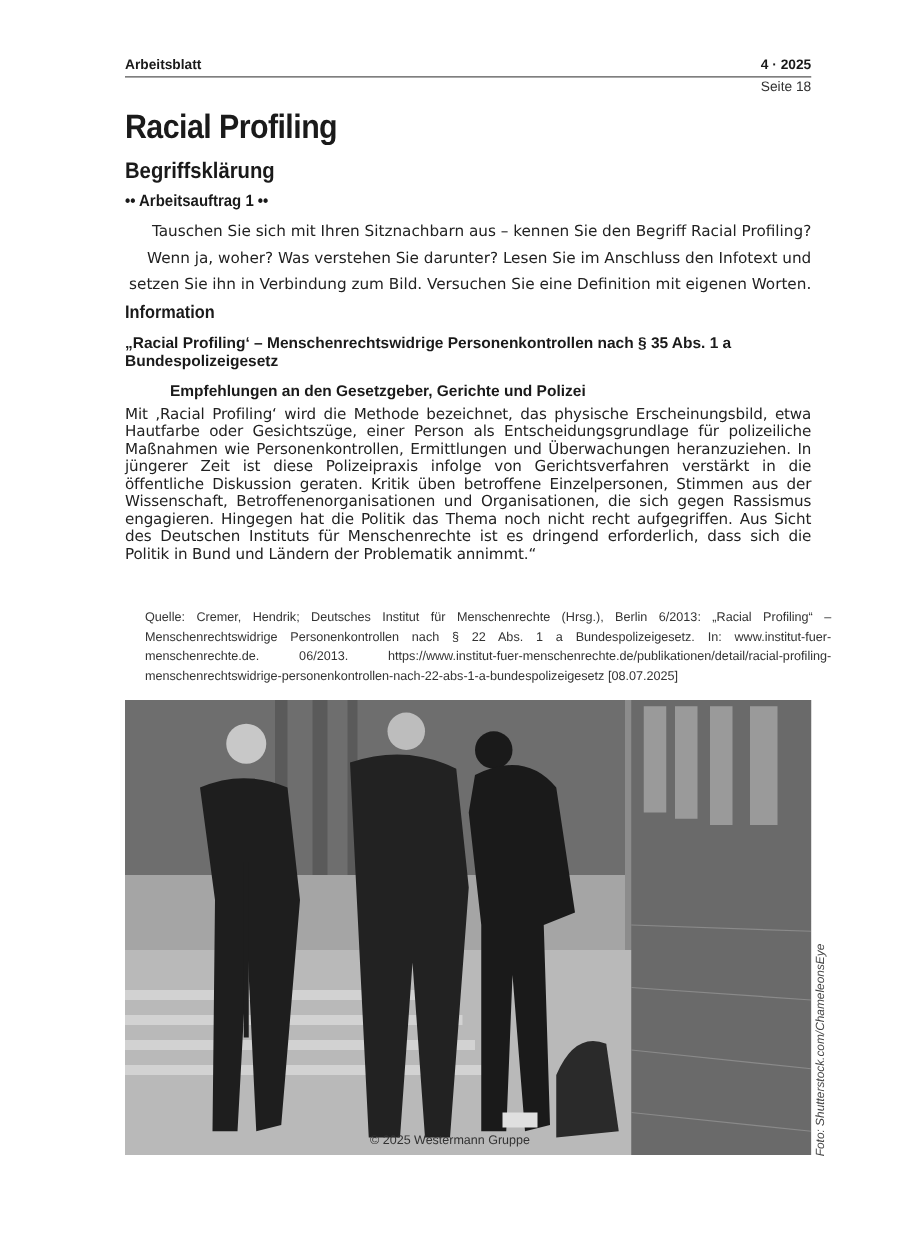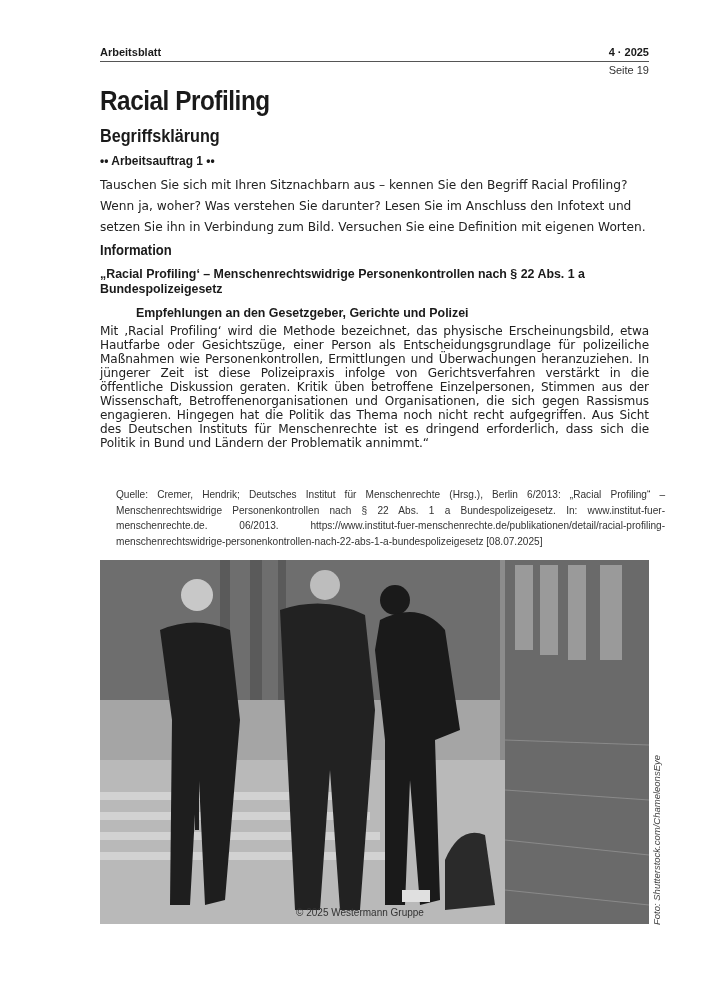--- a/index.html
+++ b/index.html
@@ -11,21 +11,21 @@
   .hdr .left { position: absolute; left: 0; top: 0; }
   .hdr .right { position: absolute; right: 0; top: 0; text-align: center; }
   .hdr-rule { position: absolute; top: 61px; left: 0; width: 549px; height: 1px; background: #555; }
   .seite { position: absolute; top: 64px; right: 0; font-family: "Liberation Sans", sans-serif; font-size: 11px; color: #333; }
   .title { position: absolute; top: 86px; left: 0; font-family: "Liberation Sans", sans-serif;
            font-weight: bold; font-size: 27px; letter-spacing: -0.5px; color: #1a1a1a; transform: scaleX(0.9); transform-origin: left; }
   .subtitle { position: absolute; top: 126px; left: 0; font-family: "Liberation Sans", sans-serif;
               font-weight: bold; font-size: 18px; transform: scaleX(0.9); transform-origin: left; }
   .task { position: absolute; top: 153px; left: 0; font-family: "Liberation Sans", sans-serif;
           font-weight: bold; font-size: 13px; transform: scaleX(0.92); transform-origin: left; }
-  .task-text { position: absolute; top: 175px; left: 0; width: 549px; font-size: 12.2px; line-height: 21px; color: #222; }
+  .task-text { position: absolute; top: 175px; left: 0; width: 549px; font-size: 12.2px; line-height: 21px; color: #222; text-align: right; }
   .info-h { position: absolute; top: 242px; left: 0; font-family: "Liberation Sans", sans-serif;
             font-weight: bold; font-size: 14.5px; transform: scaleX(0.9); transform-origin: left; }
   .info-title { position: absolute; top: 267px; left: 0; width: 549px; font-family: "Liberation Sans", sans-serif;
                 font-weight: bold; font-size: 12.4px; line-height: 15px; }
   .info-sub { position: absolute; top: 306px; left: 0; font-family: "Liberation Sans", sans-serif; font-weight: bold; font-size: 12.4px; margin-left: 36px; }
   .body-text { position: absolute; top: 324px; left: 0; width: 549px; font-size: 12.1px; line-height: 14px;
                text-align: justify; color: #222; letter-spacing: -0.1px; }
   .source { position: absolute; top: 487px; left: 16px; width: 549px; font-family: "Liberation Sans", sans-serif;
             font-size: 10.1px; line-height: 15.5px; color: #333; text-align: justify; }
   .photo { position: absolute; top: 560px; left: 0; width: 549px; height: 364px; overflow: hidden;
@@ -37,29 +37,29 @@
 </style>
 </head>
 <body>
 
 <div class="page">
   <div class="hdr">
     <span class="left">Arbeitsblatt</span>
     <span class="right">4 · 2025</span>
   </div>
   <div class="hdr-rule"></div>
-  <div class="seite">Seite 19</div>
+  <div class="seite">Seite 18</div>
 
   <h1 class="title" style="margin:0">Racial Profiling</h1>
   <h2 class="subtitle" style="margin:0">Begriffsklärung</h2>
   <div class="task">•• Arbeitsauftrag 1 ••</div>
   <p class="task-text" style="margin:0">Tauschen Sie sich mit Ihren Sitznachbarn aus – kennen Sie den Begriff Racial Profiling? Wenn ja, woher? Was verstehen Sie darunter? Lesen Sie im Anschluss den Infotext und setzen Sie ihn in Verbindung zum Bild. Versuchen Sie eine Definition mit eigenen Worten.</p>
 
   <h3 class="info-h" style="margin:0">Information</h3>
-  <div class="info-title">„Racial Profiling‘ – Menschenrechtswidrige Personenkontrollen nach § 22 Abs. 1 a Bundespolizeigesetz</div>
+  <div class="info-title">„Racial Profiling‘ – Menschenrechtswidrige Personenkontrollen nach § 35 Abs. 1 a Bundespolizeigesetz</div>
   <div class="info-sub">Empfehlungen an den Gesetzgeber, Gerichte und Polizei</div>
   <p class="body-text" style="margin:0">Mit ‚Racial Profiling‘ wird die Methode bezeichnet, das physische Erscheinungsbild, etwa Hautfarbe oder Gesichtszüge, einer Person als Entscheidungsgrundlage für polizeiliche Maßnahmen wie Personenkontrollen, Ermittlungen und Überwachungen heranzuziehen. In jüngerer Zeit ist diese Polizeipraxis infolge von Gerichtsverfahren verstärkt in die öffentliche Diskussion geraten. Kritik üben betroffene Einzelpersonen, Stimmen aus der Wissenschaft, Betroffenenorganisationen und Organisationen, die sich gegen Rassismus engagieren. Hingegen hat die Politik das Thema noch nicht recht aufgegriffen. Aus Sicht des Deutschen Instituts für Menschenrechte ist es dringend erforderlich, dass sich die Politik in Bund und Ländern der Problematik annimmt.“</p>
   <p class="source" style="margin:0">Quelle: Cremer, Hendrik; Deutsches Institut für Menschenrechte (Hrsg.), Berlin 6/2013: „Racial Profiling“ – Menschenrechtswidrige Personenkontrollen nach § 22 Abs. 1 a Bundespolizeigesetz. In: www.institut-fuer-menschenrechte.de. 06/2013.    https://www.institut-fuer-menschenrechte.de/publikationen/detail/racial-profiling-menschenrechtswidrige-personenkontrollen-nach-22-abs-1-a-bundespolizeigesetz [08.07.2025]</p>
 
   <div class="photo">
     <svg width="549" height="364" viewBox="0 0 549 364">
 
       <rect x="0" y="0" width="549" height="364" fill="#8c8c8c"></rect>
       <rect x="0" y="0" width="400" height="140" fill="#6e6e6e"></rect>
       <rect x="0" y="140" width="400" height="60" fill="#a5a5a5"></rect>

